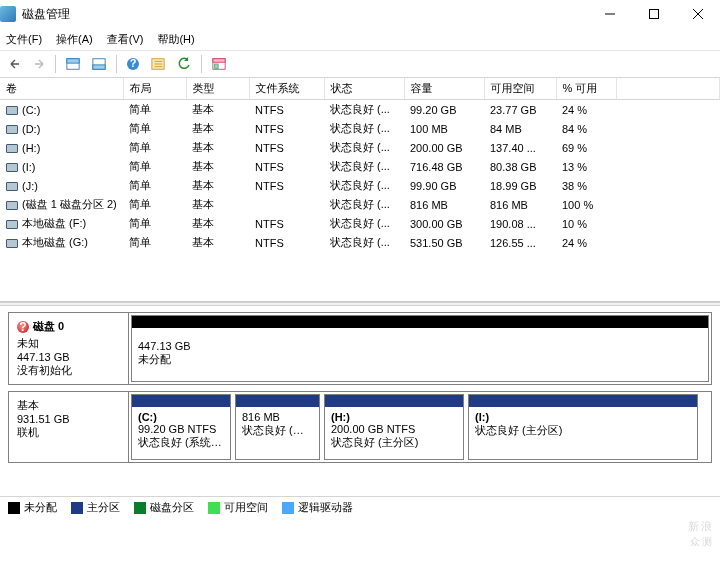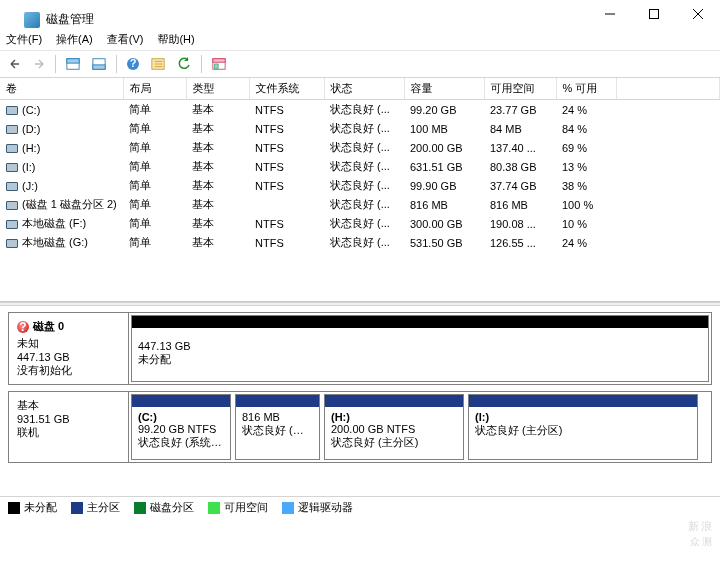--- a/index.html
+++ b/index.html
@@ -1,18 +1,18 @@
 <!DOCTYPE html>
 <html><head>
 <meta charset="utf-8">
 <style>
   * { box-sizing: border-box; margin: 0; padding: 0; font-family: "Microsoft YaHei", "SimSun", Arial, sans-serif; font-size: 11px; }
   body { background: #fff; color: #000; width: 720px; height: 567px; overflow: hidden; position: relative; }
 
-  .titlebar { height: 28px; display: flex; align-items: flex-end; padding: 0 0 0 24px; background: #fff; }
+  .titlebar { height: 28px; display: flex; align-items: center; padding: 0 0 0 0; background: #fff; }
   .titlebar .icon { width: 16px; height: 16px; background: linear-gradient(135deg,#6fb9e3,#2a7cb3); border-radius: 2px; margin-right: 6px; display:inline-block;}
   .titlebar .title { flex: 1; font-size: 12px; }
   .winbtn { width: 44px; height: 28px; display: flex; align-items: center; justify-content: center; }
   .winbtn svg { width: 10px; height: 10px; }
 
   .menubar { height: 22px; display: flex; align-items: center; padding: 0 6px; gap: 14px; }
   .menubar .menuitem { white-space: nowrap; }
 
   .toolbar { height: 28px; display: flex; align-items: center; padding: 2px 4px; border-top: 1px solid #e5e5e5; border-bottom: 1px solid #d4d4d4; gap: 2px; }
   .tbtn { width: 22px; height: 22px; display: flex; align-items: center; justify-content: center; border: 1px solid transparent; }
@@ -196,33 +196,33 @@
           <td>137.40 ...</td>
           <td>69 %</td>
           <td></td>
         </tr>
         <tr>
           <td><span class="vol-icon"></span>(I:)</td>
           <td>简单</td>
           <td>基本</td>
           <td>NTFS</td>
           <td>状态良好 (...</td>
-          <td>631.51 GB</td>
+          <td>716.48 GB</td>
           <td>80.38 GB</td>
           <td>13 %</td>
           <td></td>
         </tr>
         <tr>
           <td><span class="vol-icon"></span>(J:)</td>
           <td>简单</td>
           <td>基本</td>
           <td>NTFS</td>
           <td>状态良好 (...</td>
           <td>99.90 GB</td>
-          <td>37.74 GB</td>
+          <td>18.99 GB</td>
           <td>38 %</td>
           <td></td>
         </tr>
         <tr>
           <td><span class="vol-icon"></span>(磁盘 1 磁盘分区 2)</td>
           <td>简单</td>
           <td>基本</td>
           <td></td>
           <td>状态良好 (...</td>
           <td>816 MB</td>

